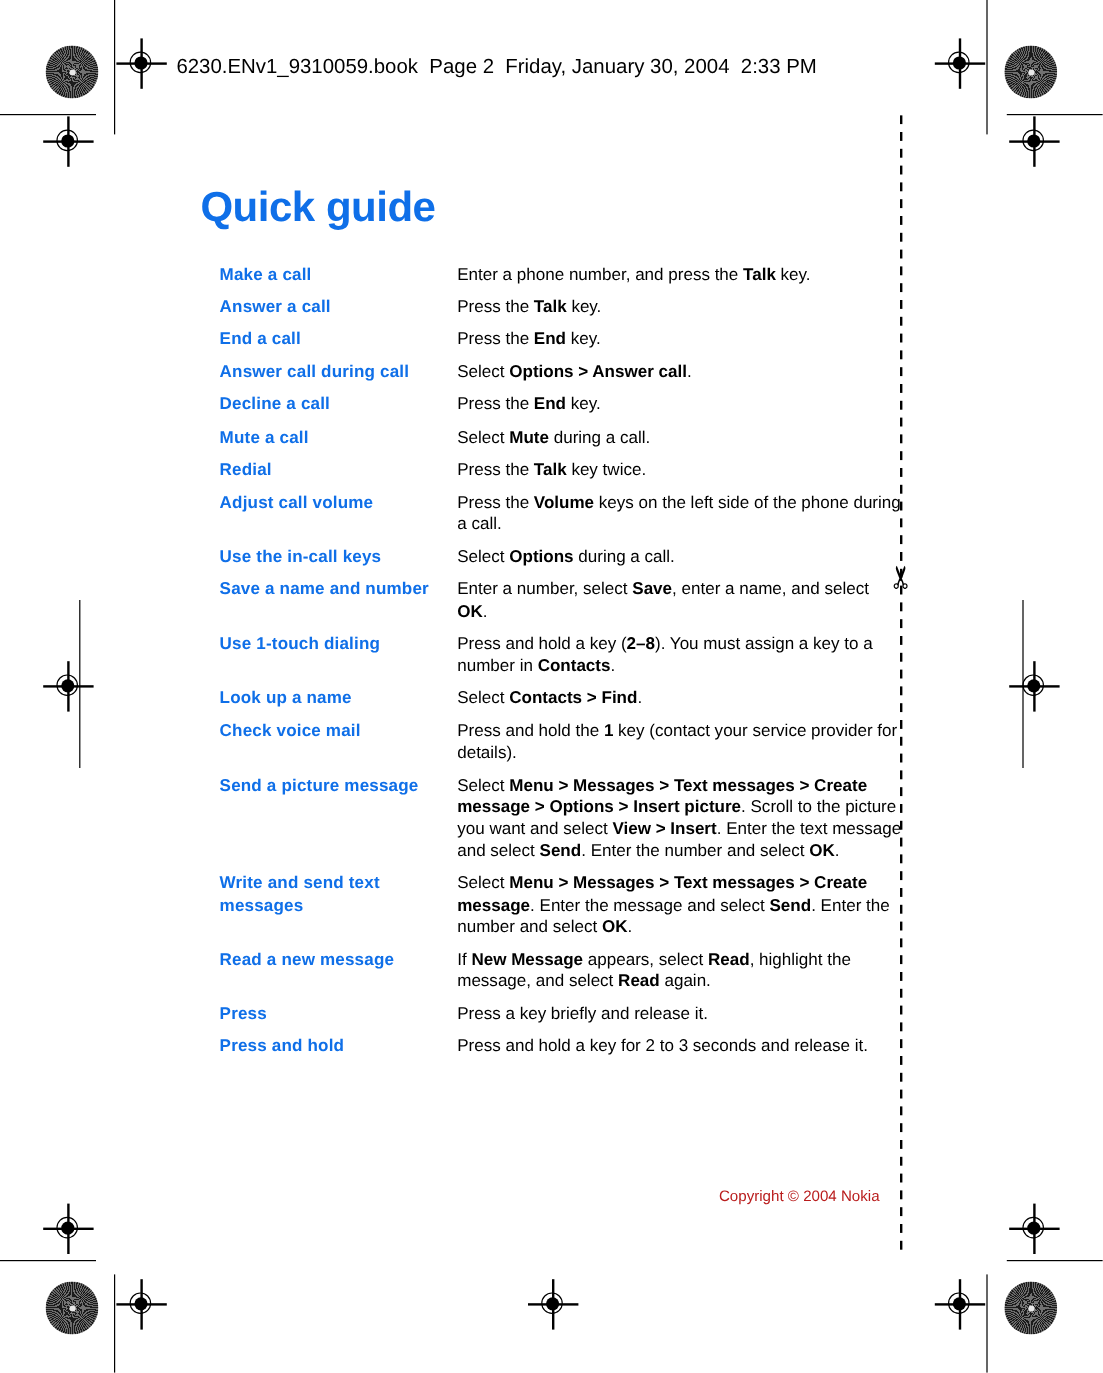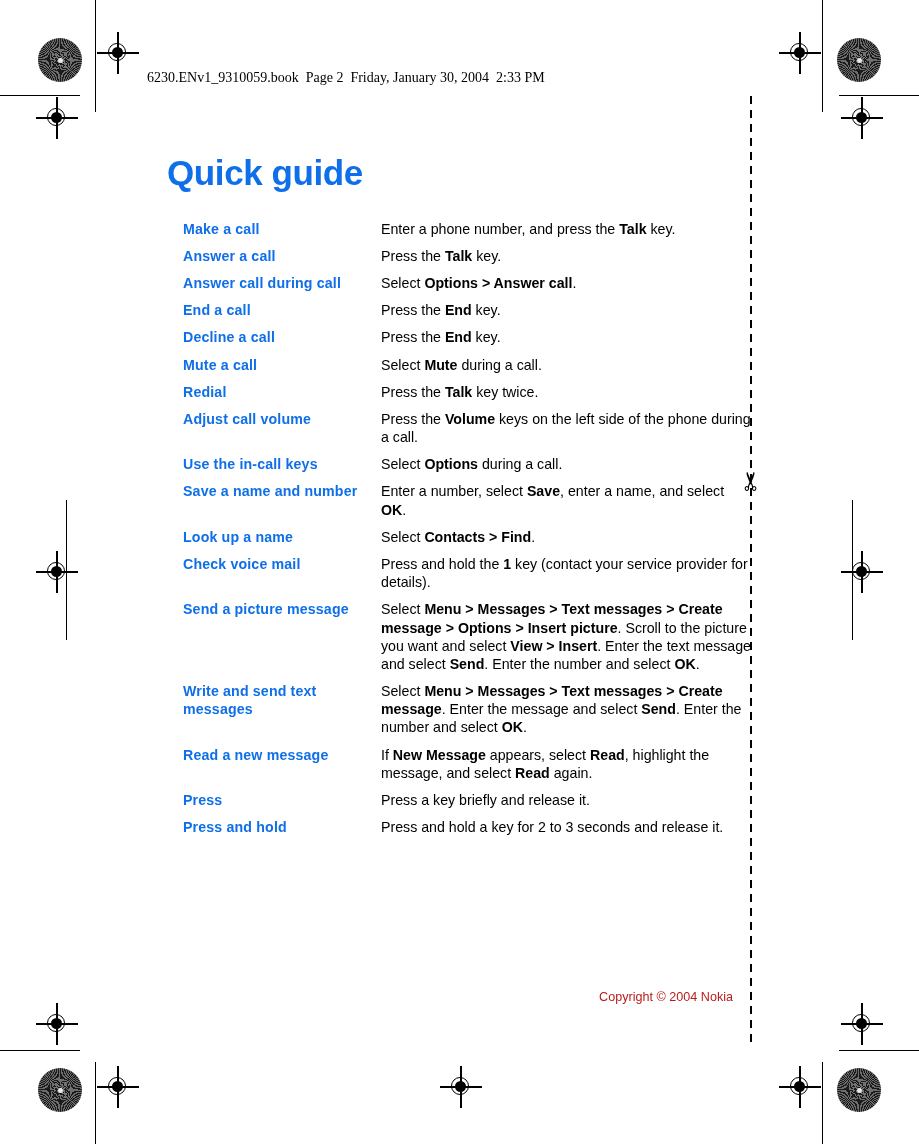--- a/index.html
+++ b/index.html
@@ -85,23 +85,23 @@
     font-size: 26px;
     line-height: 1;
     color: #000;
     transform: rotate(-90deg);
   }
 
   
   .header-line {
     position: absolute;
     left: 147px;
-    top: 70px;
-    font-family: Liberation Serif, serif;
-    font-size: 14px;
+    top: 46px;
+    font-family: Liberation Sans, sans-serif;
+    font-size: 17px;
     color: #000;
     white-space: pre;
   }
 
   .content {
     position: absolute;
     left: 167px;
     top: 155px;
     width: 570px;
   }
@@ -251,28 +251,28 @@
     <tbody>
         <tr>
           <td class="term">Make a call</td>
           <td class="desc">Enter a phone number, and press the <b>Talk</b> key.</td>
         </tr>
         <tr>
           <td class="term">Answer a call</td>
           <td class="desc">Press the <b>Talk</b> key.</td>
         </tr>
         <tr>
+          <td class="term">End a call</td>
+          <td class="desc">Press the <b>End</b> key.</td>
+        </tr>
+        <tr>
           <td class="term">Answer call during call</td>
           <td class="desc">Select <b>Options &gt; Answer call</b>.</td>
         </tr>
         <tr>
-          <td class="term">End a call</td>
-          <td class="desc">Press the <b>End</b> key.</td>
-        </tr>
-        <tr>
           <td class="term">Decline a call</td>
           <td class="desc">Press the <b>End</b> key.</td>
         </tr>
         <tr>
           <td class="term">Mute a call</td>
           <td class="desc">Select <b>Mute</b> during a call.</td>
         </tr>
         <tr>
           <td class="term">Redial</td>
           <td class="desc">Press the <b>Talk</b> key twice.</td>
@@ -283,20 +283,24 @@
         </tr>
         <tr>
           <td class="term">Use the in-call keys</td>
           <td class="desc">Select <b>Options</b> during a call.</td>
         </tr>
         <tr>
           <td class="term">Save a name and number</td>
           <td class="desc">Enter a number, select <b>Save</b>, enter a name, and select <b>OK</b>.</td>
         </tr>
         <tr>
+          <td class="term">Use 1-touch dialing</td>
+          <td class="desc">Press and hold a key (<b>2–8</b>). You must assign a key to a number in <b>Contacts</b>.</td>
+        </tr>
+        <tr>
           <td class="term">Look up a name</td>
           <td class="desc">Select <b>Contacts &gt; Find</b>.</td>
         </tr>
         <tr>
           <td class="term">Check voice mail</td>
           <td class="desc">Press and hold the <b>1</b> key (contact your service provider for details).</td>
         </tr>
         <tr>
           <td class="term">Send a picture message</td>
           <td class="desc">Select <b>Menu &gt; Messages &gt; Text messages &gt; Create message &gt; Options &gt; Insert picture</b>. Scroll to the picture you want and select <b>View &gt; Insert</b>. Enter the text message and select <b>Send</b>. Enter the number and select <b>OK</b>.</td>

